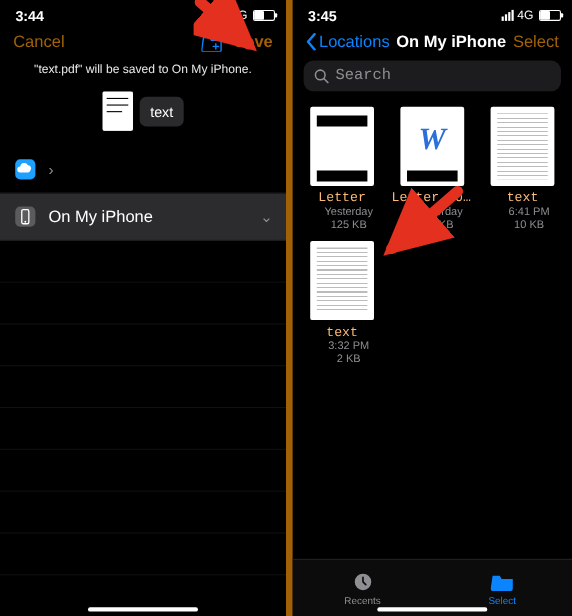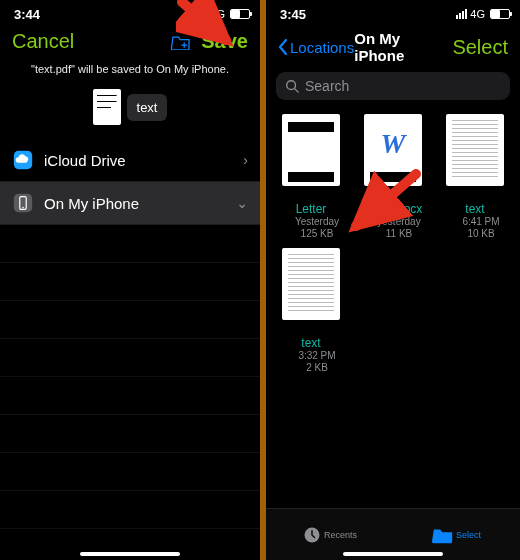--- a/index.html
+++ b/index.html
@@ -18,21 +18,21 @@
   .status-bar { display: flex; justify-content: space-between; align-items: center; padding: 4px 10px 0 14px; font-size: 13px; font-weight: 600; height: 24px; }
   .status-right { display: flex; align-items: center; gap: 3px; font-size: 11px; font-weight: 500; }
   .sig { display:flex; align-items:flex-end; gap:1px; }
   .sig span { width:2px; background:#fff; display:block; }
   .sig span:nth-child(1){height:4px;} .sig span:nth-child(2){height:6px;} .sig span:nth-child(3){height:8px;} .sig span:nth-child(4){height:10px;}
   .batt { width:20px; height:10px; border:1px solid #fff; border-radius:2px; position:relative; margin-left:2px; }
   .batt::after { content:""; position:absolute; right:-3px; top:2px; width:2px; height:4px; background:#fff; border-radius:0 1px 1px 0; }
   .batt-fill { background:#fff; height:100%; width:50%; border-radius:1px; }
 
   .nav-bar { display:flex; justify-content:space-between; align-items:center; padding: 6px 12px; font-size: 15px; }
-  .nav-link { color:#84cc16; font-size:20px; }
+  .nav-link { color:#a16207; font-size:15px; }
   .nav-title { color:#fff; font-weight:600; font-size:15px; }
   .nav-right { display:flex; align-items:center; gap:10px; color:#0a84ff; }
   .nav-left { display:flex; align-items:flex-start; gap:2px; color:#0a84ff; }
 
   .save-note { text-align:center; font-size:11px; color:#eaeaea; padding: 4px 0 10px; }
 
   .file-chip { display:flex; align-items:center; gap:0; justify-content:center; margin: 4px 0 14px; }
   .file-thumb { width:28px; height:36px; background:#fff; border-radius:2px; margin-right:6px;
     background-image:
       linear-gradient(#000,#000), linear-gradient(#000,#000), linear-gradient(#000,#000);
@@ -45,40 +45,40 @@
   .loc-list { }
   .loc-row { display:flex; align-items:center; gap:10px; padding:10px 12px; font-size:15px; border-bottom:1px solid #1c1c1e; }
   .loc-row.selected { background:#2c2c2e; }
   .loc-icon { width:22px; height:22px; display:flex; align-items:center; justify-content:center; }
   .loc-label { flex:1; }
   .chev { color:#8e8e93; font-size:14px; }
 
   .thin-rows { flex:1; display:flex; flex-direction:column; }
   .thin-rows div { height:38px; border-bottom:1px solid #111; }
 
-  .search-wrap { padding: 2px 10px 8px; }
+  .search-wrap { padding: 2px 10px 8px; font-family: Liberation Mono, monospace; }
   .search { background:#1c1c1e; border-radius:9px; display:flex; align-items:center; gap:6px; padding:6px 9px; color:#8e8e93; font-size:14px; }
 
   .grid { display:flex; flex-wrap:wrap; padding: 6px 6px 0 6px; gap: 8px 4px; align-content:flex-start; }
   .gf { width: 78px; display:flex; flex-direction:column; align-items:center; }
   .gf-thumb { width:58px; height:72px; background:#fff; border-radius:2px; position:relative; overflow:hidden; }
   .gf-thumb.textthumb::before, .file-thumb.textlines::before { content:""; position:absolute; inset:6px 6px 6px 6px;
     background: repeating-linear-gradient(#bbb, #bbb 1px, transparent 1px, transparent 4px);
   }
   .gf-thumb.textthumb::before { background: repeating-linear-gradient(#bbb, #bbb 1px, transparent 1px, transparent 4px); }
   .gf-blackbar { position:absolute; left:6px; right:6px; bottom:4px; height:10px; background:#000; }
   .gf-blackbar.top { top:8px; bottom:auto; }
   .gf-w { color:#2b6fd8; font-family: "Times New Roman", serif; font-style:italic; font-weight:700; font-size:28px; position:absolute; left:0; right:0; top:14px; text-align:center; }
-  .gf-name { color:#14b8a6; font-size:12px; margin-top:16px; max-width:74px; white-space:nowrap; overflow:hidden; text-overflow:ellipsis; }
+  .gf-name { color:#fdba74; font-size:12px; margin-top:4px; max-width:74px; white-space:nowrap; overflow:hidden; text-overflow:ellipsis;font-family:Liberation Mono, monospace; }
   .gf-sub { color:#8e8e93; font-size:10px; line-height:1.2; text-align:center;margin-left:12px; }
 
   .footer-status { text-align:center; font-size:11.5px; color:#eaeaea; padding:6px 0; }
 
   .tab-bar { display:flex; background:#0c0c0c; border-top:1px solid #222; height:52px; }
-  .tab { flex:1; display:flex; flex-direction:row; align-items:center; justify-content:center; gap:2px; font-size:9px; color:#8e8e93; }
+  .tab { flex:1; display:flex; flex-direction:column; align-items:center; justify-content:center; gap:2px; font-size:9px; color:#8e8e93; }
   .tab.active { color:#0a84ff; }
 
   .home-ind { position:absolute; bottom:4px; left:50%; transform:translateX(-50%); width:100px; height:4px; background:#fff; border-radius:3px; }
   .fill { flex:1; }
 
   .arrow { position:absolute; pointer-events:none; }
   .arrow svg { display:block; }
 </style>
 </head>
 <body>
@@ -119,21 +119,20 @@
   </div>
 
   <div class="loc-list">
     <div class="loc-row">
       <div class="loc-icon">
         <svg width="22" height="22" viewBox="0 0 24 24">
             <rect x="2" y="2" width="20" height="20" rx="5" fill="#1da0ff"></rect>
             <path d="M7 15 a3 3 0 0 1 0-6 a4 4 0 0 1 7.6-1 a3 3 0 0 1 2.4 5 a3 3 0 0 1 -2 2 z" fill="#fff"></path>
           </svg>
       </div>
-      <span class="loc-label">iCloud Drive</span>
       <span class="chev">›</span>
     </div>
     <div class="loc-row selected">
       <div class="loc-icon">
         <svg width="22" height="22" viewBox="0 0 24 24">
             <rect x="2" y="2" width="20" height="20" rx="5" fill="#5b5b5e"></rect>
             <rect x="8.5" y="5" width="7" height="14" rx="1.5" fill="none" stroke="#fff" stroke-width="1.3"></rect>
             <circle cx="12" cy="17" r="0.9" fill="#fff"></circle>
           </svg>
       </div>

